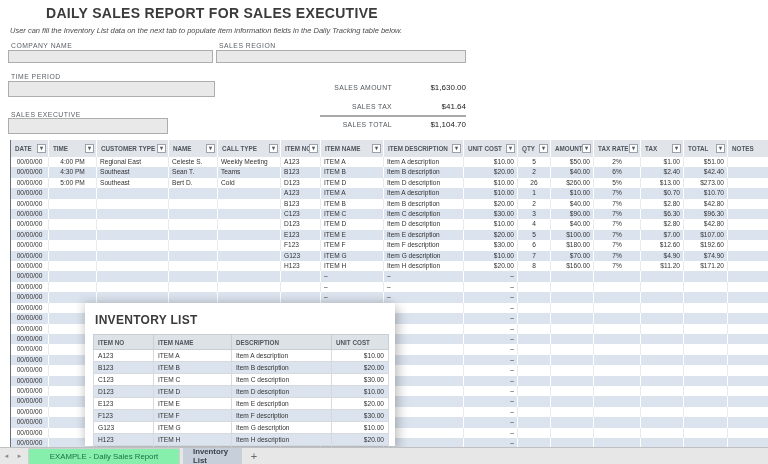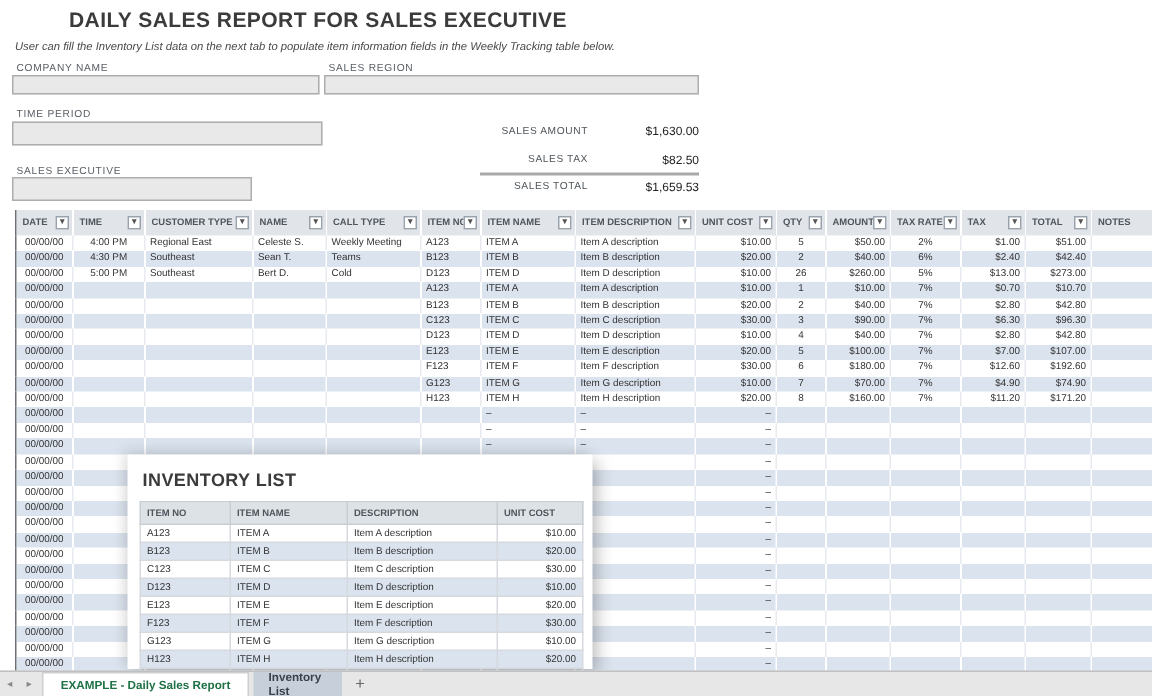--- a/index.html
+++ b/index.html
@@ -38,50 +38,50 @@
     text-align:left; padding:0 4px; border:1px solid #c9ced4; white-space:nowrap; }
   .inv-table td { height:11px; line-height:11px; font-size:6.6px; color:#333; padding:0 4px;
     border:1px solid #d6dade; white-space:nowrap; overflow:hidden; }
   .inv-table tr.band { background:#dbe3ee; }
 
   
   .tab-bar { left:0; top:447px; width:768px; height:17px; background:#e7e7e7; border-top:1px solid #c0c0c0;
     display:flex; align-items:stretch; z-index:10; }
   .tab-nav { width:13px; display:flex; align-items:center; justify-content:center; font-size:7px; color:#8a8a8a; cursor:pointer; }
   .sheet-tab { display:flex; align-items:center; justify-content:center; font-size:7.8px; padding:0 10px; cursor:pointer; }
-  .tab-active { background:#ffffff; color:#1e7145; font-weight:bold; border:1px solid #cfcfcf; border-bottom:none; margin-left:2px; width:138px; }
+  .tab-active { background:#86efac; color:#1e7145; font-weight:normal; border:1px solid #cfcfcf; border-bottom:none; margin-left:2px; width:152px; }
   .tab-blank { background:#a9b7c7; color:#2f3944; font-weight:bold; margin-left:3px; width:117px; }
   .tab-inv { background:#c7d0da; color:#39424c; font-weight:bold; margin-left:3px; width:59px; }
   .tab-add { display:flex; align-items:center; justify-content:center; width:24px; font-size:11px; color:#666; cursor:pointer; }
 </style>
 </head>
 <body>
 
 <div class="abs page-title">DAILY SALES REPORT FOR SALES EXECUTIVE</div>
-<div class="abs subtitle">User can fill the Inventory List data on the next tab to populate item information fields in the Weekly Tracking table below.</div>
+<div class="abs subtitle">User can fill the Inventory List data on the next tab to populate item information fields in the Daily Tracking table below.</div>
 
 <div class="abs field-label" style="left:11px; top:42px;">COMPANY NAME</div>
 <div class="abs input-box" style="left:8px; top:50px; width:205px; height:13px;"></div>
 
 <div class="abs field-label" style="left:219px; top:42px;">SALES REGION</div>
 <div class="abs input-box" style="left:216px; top:50px; width:250px; height:13px;"></div>
 
 <div class="abs field-label" style="left:11px; top:73px;">TIME PERIOD</div>
 <div class="abs input-box" style="left:8px; top:81px; width:207px; height:16px;"></div>
 
 <div class="abs field-label" style="left:11px; top:111px;">SALES EXECUTIVE</div>
 <div class="abs input-box" style="left:8px; top:118px; width:160px; height:16px;"></div>
 
 <div class="abs sum-label" style="left:300px; top:84px;">SALES AMOUNT</div>
 <div class="abs sum-value" style="left:395px; top:83px;">$1,630.00</div>
 <div class="abs sum-label" style="left:300px; top:103px;">SALES TAX</div>
-<div class="abs sum-value" style="left:395px; top:102px;">$82.50</div>
+<div class="abs sum-value" style="left:395px; top:102px;">$41.64</div>
 <div class="abs sum-divider" style="left:320px; top:115px;"></div>
 <div class="abs sum-label" style="left:300px; top:121px;">SALES TOTAL</div>
-<div class="abs sum-value" style="left:395px; top:120px;">$1,659.53</div>
+<div class="abs sum-value" style="left:395px; top:120px;">$1,104.70</div>
 
 <table class="abs main-table">
   <colgroup>
     <col style="width:38px">
       <col style="width:48px">
       <col style="width:72px">
       <col style="width:49px">
     <col style="width:63px">
       <col style="width:40px">
       <col style="width:63px">

